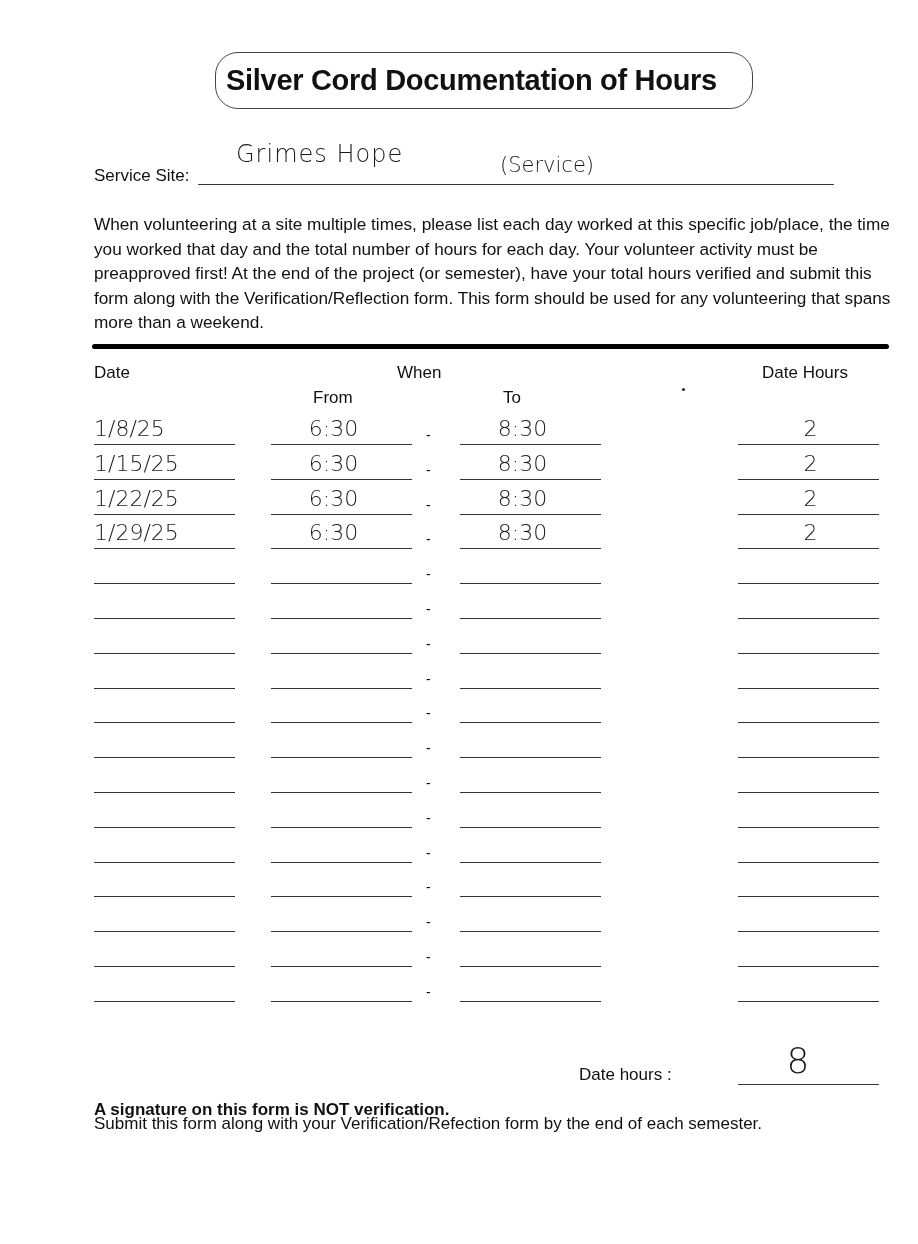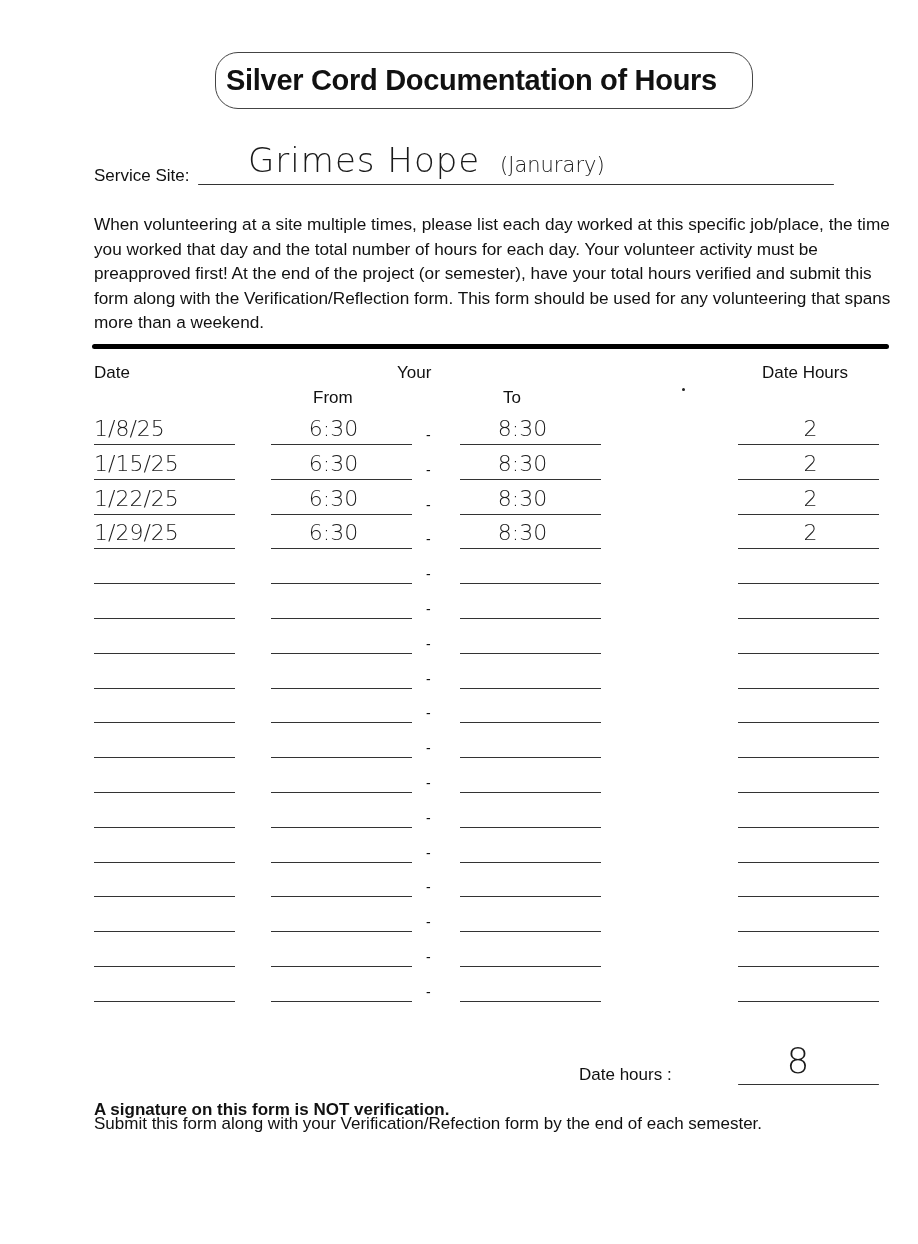--- a/index.html
+++ b/index.html
@@ -20,29 +20,29 @@
 </style>
 </head>
 <body>
 
 <div class="abs title-box">
   <div class="abs title">Silver Cord Documentation of Hours</div>
 </div>
 
 <div class="abs label" style="left:94px; top:166px;">Service Site:</div>
 <div class="abs service-line"></div>
-<div class="abs hand" style="left:248px; top:140px; font-size:34px; letter-spacing:1px;">Grimes Hope</div>
-<div class="abs hand" style="left:500px; top:153px; font-size:21px;">(Janurary)</div>
+<div class="abs hand" style="left:236px; top:140px; font-size:24px; letter-spacing:1px;">Grimes Hope</div>
+<div class="abs hand" style="left:500px; top:153px; font-size:21px;">(Service)</div>
 
 <div class="abs para">When volunteering at a site multiple times, please list each day worked at this specific job/place, the time you worked that day and the total number of hours for each day. Your volunteer activity must be preapproved first!   At the end of the project (or semester), have your total hours verified and submit this form along with the Verification/Reflection form.  This form should be used for any volunteering that spans more than a weekend.</div>
 
 <div class="abs rule"></div>
 
 <div class="abs hdr" style="left:94px; top:363px;">Date</div>
-<div class="abs hdr" style="left:397px; top:363px;">Your</div>
+<div class="abs hdr" style="left:397px; top:363px;">When</div>
 <div class="abs hdr" style="left:313px; top:388px;">From</div>
 <div class="abs hdr" style="left:503px; top:388px;">To</div>
 <div class="abs hdr" style="left:762px; top:363px;">Date Hours</div>
 <div class="abs" style="left:682px; top:388px; width:3px; height:3px; background:#222; border-radius:50%;"></div>
 
 <div id="rows">
     <div class="row" style="top: 410px;">
       <div class="blank" style="left: 94px; width: 141px;"></div>
       <div class="val hand" style="left: 94px; width: 80px; text-align: left;">1/8/25</div>
       <div class="blank" style="left: 271px; width: 141px;"></div>

